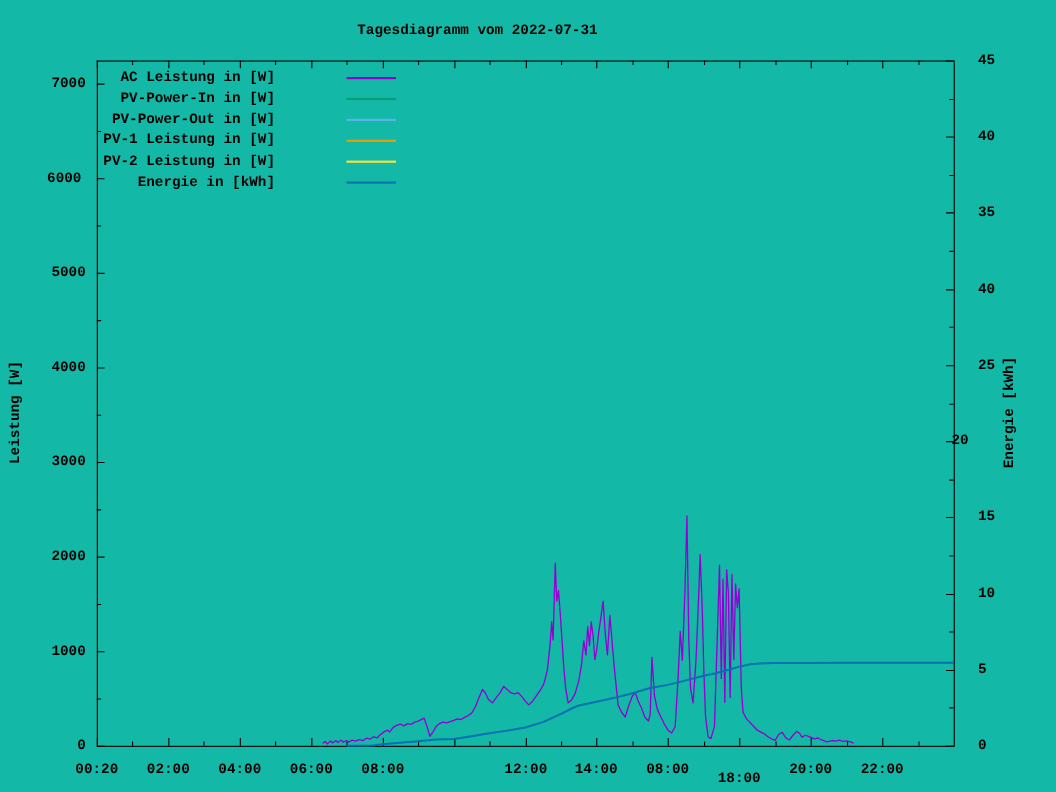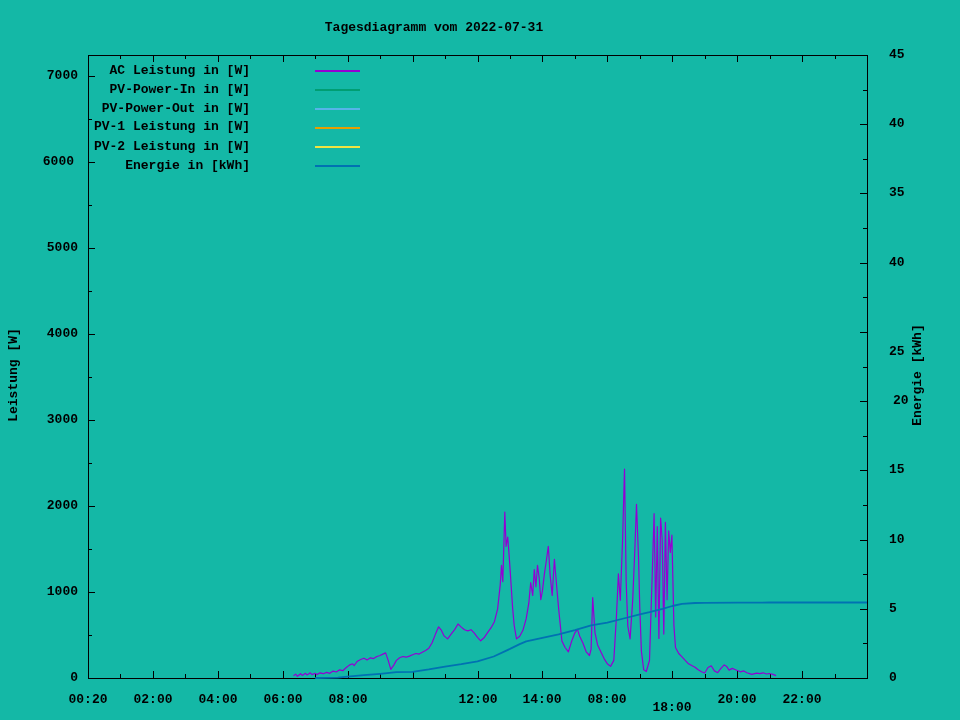--- a/index.html
+++ b/index.html
@@ -47,22 +47,22 @@
       <div class="lbl ytick" style="left:8px;top:498px;">2000</div>
       <div class="lbl ytick" style="left:8px;top:412px;">3000</div>
       <div class="lbl ytick" style="left:8px;top:326px;">4000</div>
       <div class="lbl ytick" style="left:8px;top:240px;">5000</div>
       <div class="lbl ytick" style="left:4px;top:154px;">6000</div>
       <div class="lbl ytick" style="left:8px;top:68px;">7000</div>
       <div class="lbl y2tick" style="left:877px;top:670px;">0</div>
       <div class="lbl y2tick" style="left:877px;top:601px;">5</div>
       <div class="lbl y2tick" style="left:877px;top:532px;">10</div>
       <div class="lbl y2tick" style="left:877px;top:462px;">15</div>
-      <div class="lbl y2tick" style="left:881px;top:393px;">20</div>
-      <div class="lbl y2tick" style="left:877px;top:344px;">25</div>
+      <div class="lbl y2tick" style="left:853px;top:393px;">20</div>
+      <div class="lbl y2tick" style="left:877px;top:324px;">25</div>
       <div class="lbl y2tick" style="left:877px;top:255px;">40</div>
       <div class="lbl y2tick" style="left:877px;top:185px;">35</div>
       <div class="lbl y2tick" style="left:877px;top:116px;">40</div>
       <div class="lbl y2tick" style="left:877px;top:47px;">45</div>
     </div>
   <div id="legend">
       <div>
         <div class="lbl legend-label" style="right:710px;top:63px;position:absolute;">AC Leistung in [W]</div>
         <div class="legend-line" style="left:315px;top:70px;width:45px;background:#9400d3;"></div>
       </div>

